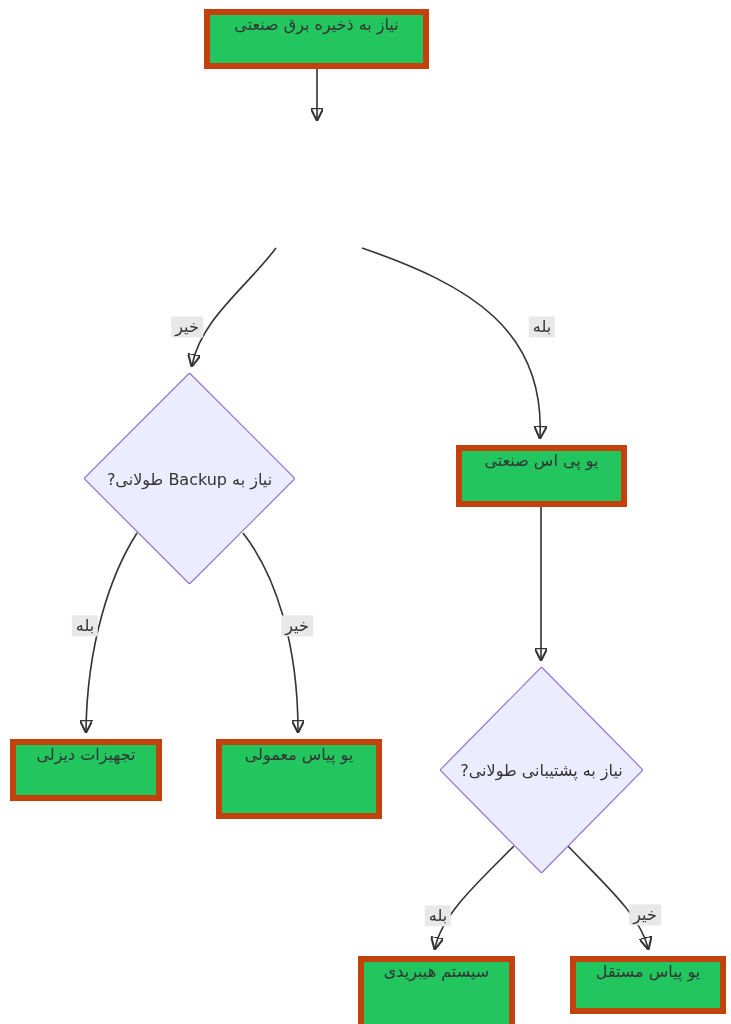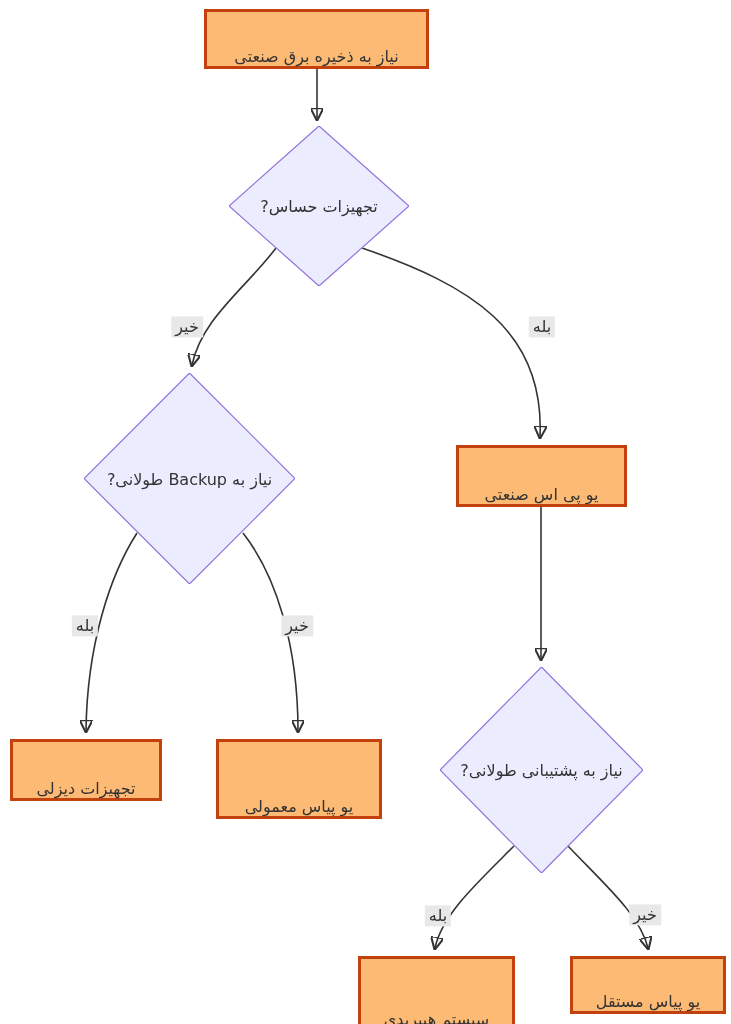--- a/index.html
+++ b/index.html
@@ -27,24 +27,24 @@
 
   .node {
     position: absolute;
     color: #333333;
     font-size: 16px;
     direction: rtl;
     text-align: center;
   }
 
   .node.rect {
-    background: #fdba74;
-    border: 3px solid #c2410c;
+    background: #22c55e;
+    border: 6px solid #c2410c;
     display: flex;
-    align-items: flex-end;
+    align-items: flex-start;
     justify-content: center;
     box-sizing: border-box;
   }
 
   .node.diamond { background: transparent; }
   .node.diamond svg {
     position: absolute;
     left: 0; top: 0;
     width: 100%; height: 100%;
     display: block;
@@ -130,26 +130,20 @@
   </div>
 
   <div class="node rect" id="n-hybrid">
     <span>سیستم هیبریدی</span>
   </div>
 
   <div class="node rect" id="n-standalone">
     <span>یو پیاس مستقل</span>
   </div>
 
-  <div class="node diamond" id="n-sensitive">
-    <svg viewBox="0 0 100 100" preserveAspectRatio="none">
-      <polygon points="50,0 100,50 50,100 0,50" vector-effect="non-scaling-stroke"></polygon>
-    </svg>
-    <span class="dlabel">تجهیزات حساس?</span>
-  </div>
 
   <div class="node diamond" id="n-backup-long">
     <svg viewBox="0 0 100 100" preserveAspectRatio="none">
       <polygon points="50,0 100,50 50,100 0,50" vector-effect="non-scaling-stroke"></polygon>
     </svg>
     <span class="dlabel">نیاز به Backup طولانی?</span>
   </div>
 
   <div class="node diamond" id="n-long-support">
     <svg viewBox="0 0 100 100" preserveAspectRatio="none">

